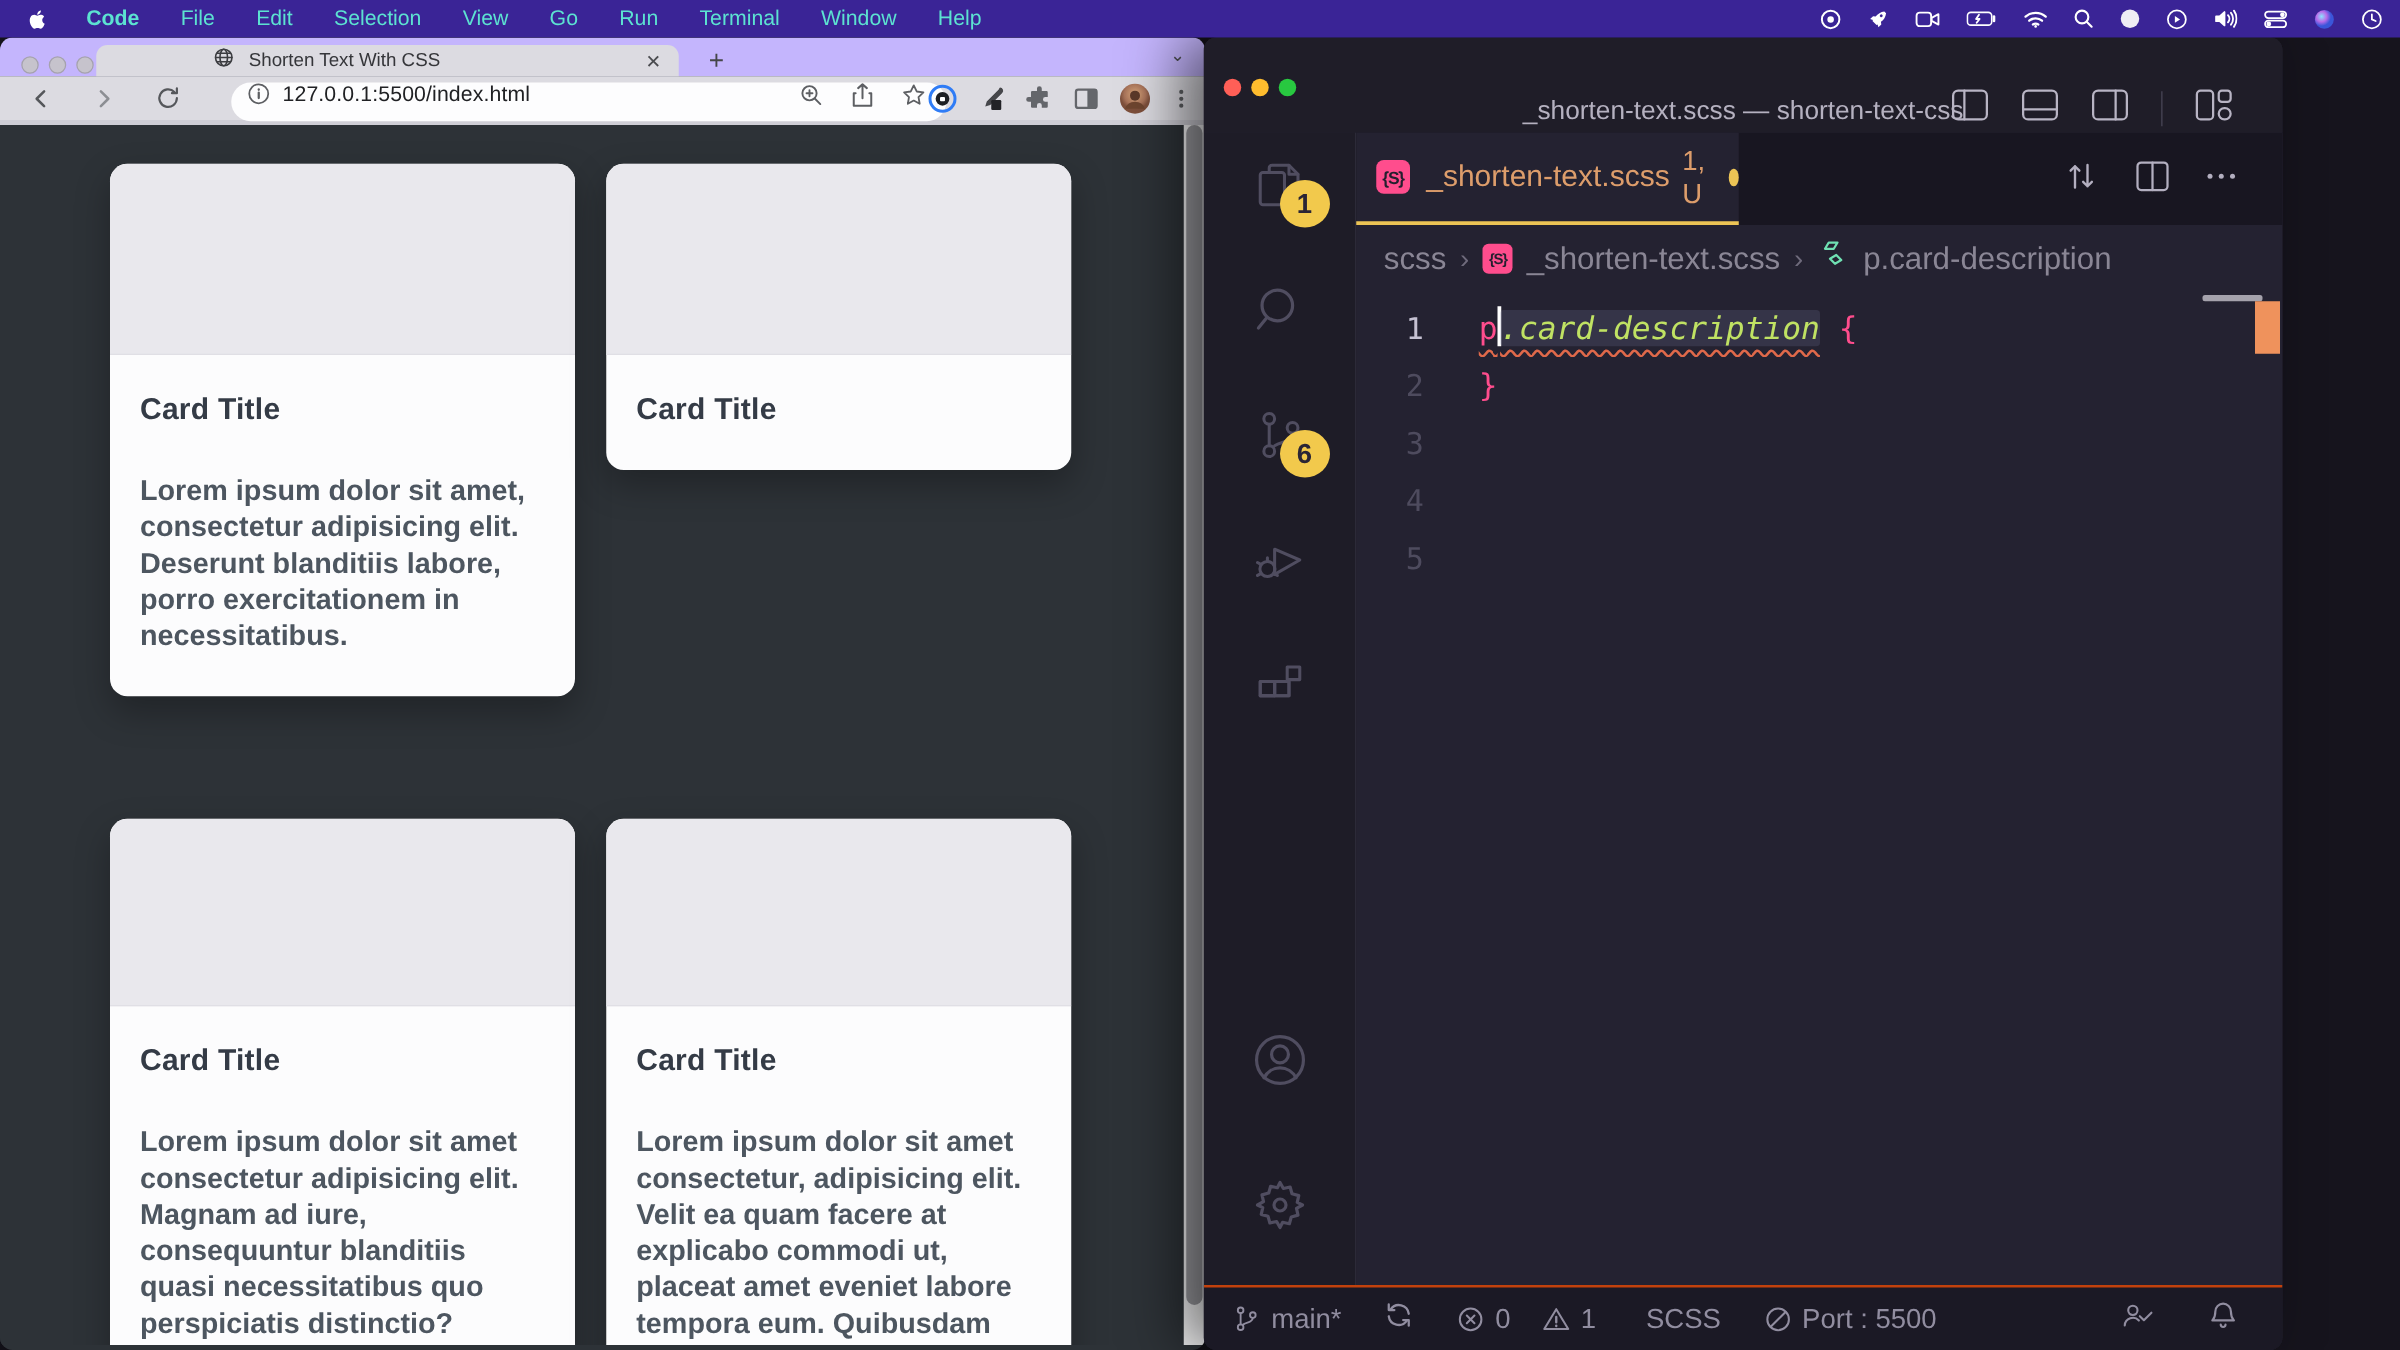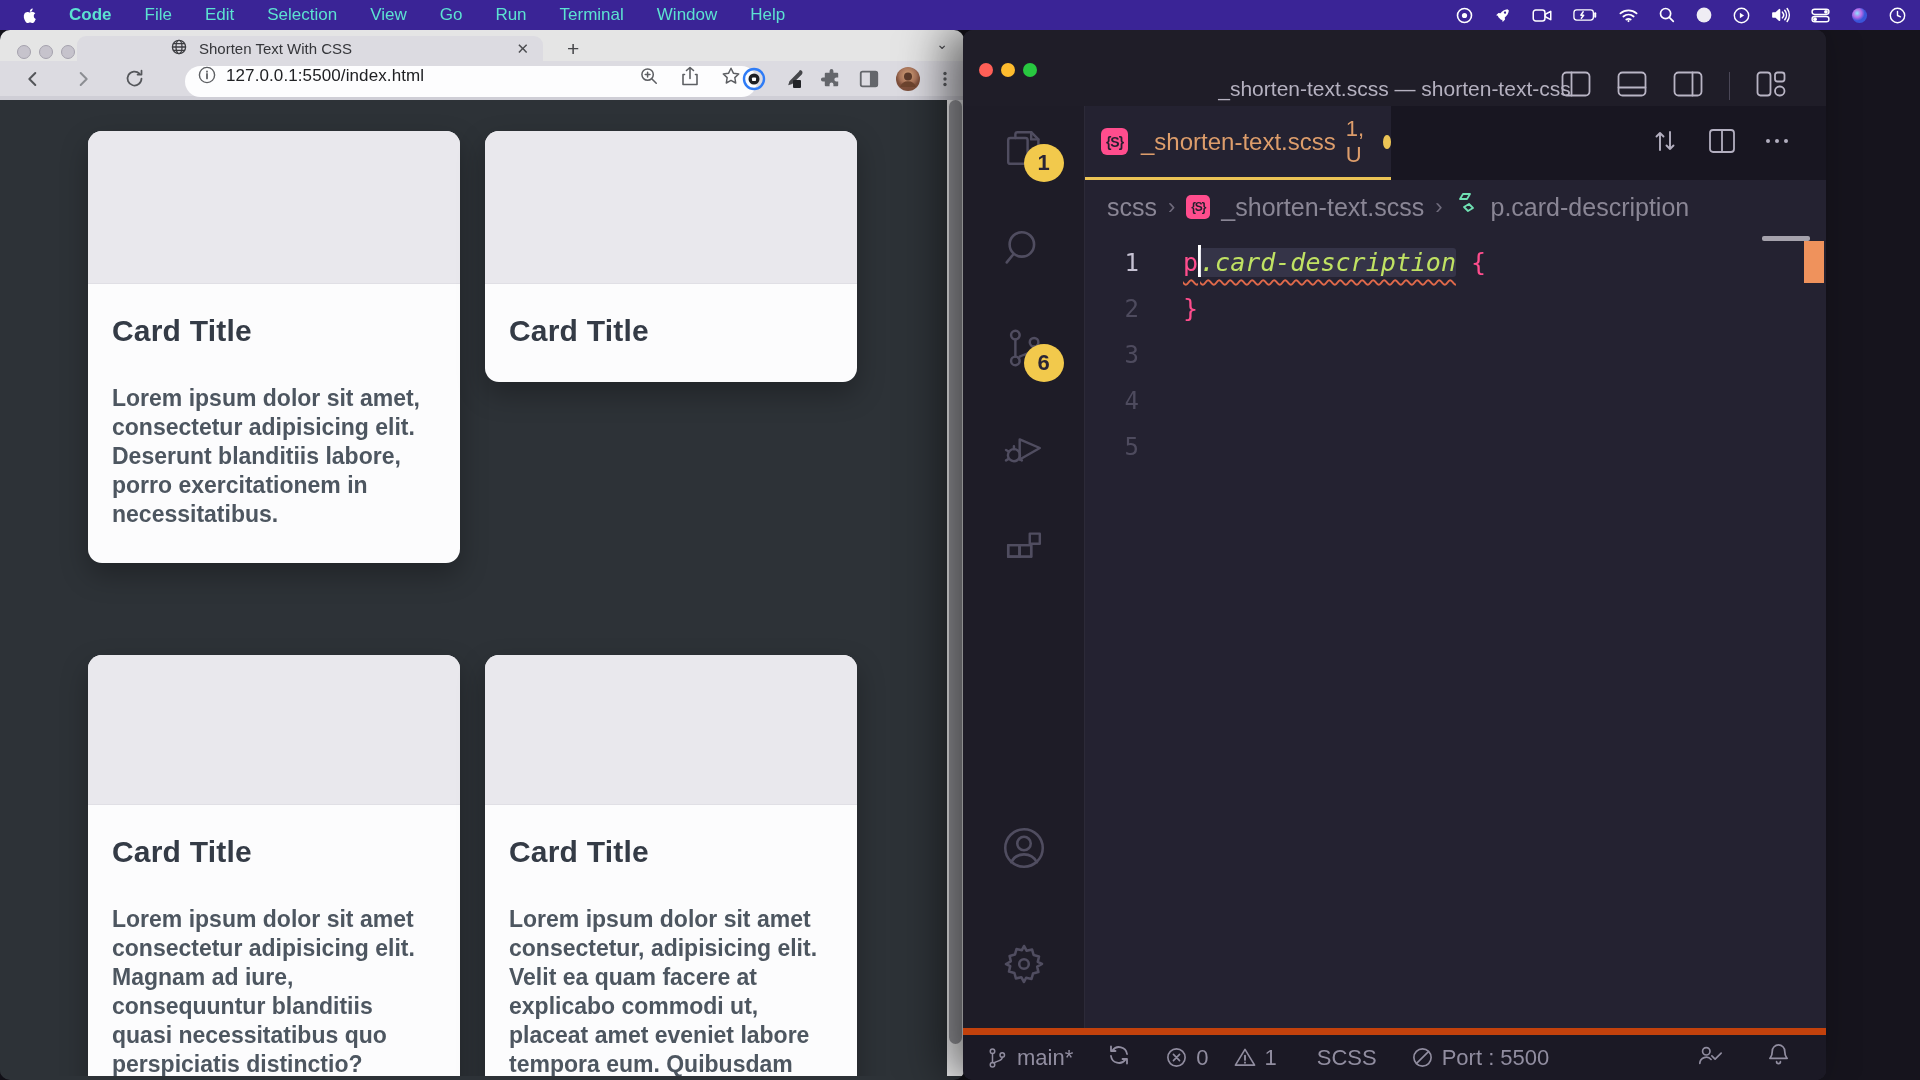--- a/index.html
+++ b/index.html
@@ -16,21 +16,21 @@
   .menu-item.app { font-weight:bold; }
   .mb-status { margin-left:auto; display:flex; align-items:center; gap:21px;
                padding-right:14px; }
   .mb-status svg { display:block; }
 
   
   .window { position:absolute; top:30px; height:1050px; border-radius:10px; overflow:hidden; }
 
   
   .chrome { left:0; width:964px; background:#2d3237; box-shadow:0 10px 40px rgba(0,0,0,.5); }
-  .c-frame { position:relative; height:31px; background:#e5e5e5;padding-left:40px; }
+  .c-frame { position:relative; height:31px; background:#c4b5fd;padding-left:40px; }
   .t-dot { position:absolute; top:15px; width:14px; height:14px; border-radius:50%;
            background:#c6c3cc; border:1px solid #a5a2ad; }
   .c-tab { position:absolute; left:77px; top:6px; width:466px; height:25px;
            background:#dcdbe1; border-radius:9px 9px 0 0; display:flex; align-items:center; }
   .c-tab .fav { margin-left:94px; }
   .c-tab-title { margin-left:12px; font-size:15px; color:#35363a; }
   .c-tab-close { margin-left:auto; margin-right:14px; color:#4b4c50; font-size:15px; }
   .c-newtab { position:absolute; left:567px; top:8px; color:#454649; font-size:21px; line-height:21px; }
   .c-chevron { position:absolute; right:16px; top:6px; color:#4b4c50; font-size:14px; }
   .c-toolbar { position:relative; height:39px; background:#dcdbe1; border-bottom:4px solid #cfced6; }
@@ -45,21 +45,21 @@
   .c-scrollbar { position:absolute; right:0; top:0; width:17px; height:100%; background:#f7f7f8; }
   .c-thumb { position:absolute; left:2px; top:0; width:13px; height:944px; border-radius:7px;
              background:#9d9da2; }
 
   
   .card { position:absolute; width:372px; background:#fcfcfd; border-radius:14px;
           box-shadow:0 12px 28px rgba(0,0,0,.28); overflow:hidden; }
   .card-img { height:153px; background:#e9e8ed; border-bottom:1px solid #e0dfe5; }
   .card-img.short { height:150px; }
   .card-body { padding:30px 24px 34px 24px; }
-  .card-title { font-size:30px; font-weight:bold; color:#343b46; letter-spacing:.2px; }
+  .card-title { font-size:24px; font-weight:bold; color:#343b46; letter-spacing:.2px; }
   .card-text { margin-top:36px; font-size:23px; line-height:29px; font-weight:600; color:#4d5660; }
 
   
   .vscode { left:963px; width:863px; background:#242231; box-shadow:-18px 0 46px rgba(0,0,0,.55);
             display:flex; flex-direction:column; }
   .vs-titlebar { position:relative; height:76px; background:#1f1d28; flex:none; }
   .vs-dot { position:absolute; top:33px; width:14px; height:14px; border-radius:50%; }
   .vs-title { position:absolute; left:0; right:0; top:47px; text-align:center; font-size:21px;
               color:#b5b1c0; }
   .vs-layout-icons { position:absolute; right:40px; top:41px; display:flex; align-items:center;
@@ -110,21 +110,21 @@
   .squig { text-decoration:underline; text-decoration-style:wavy; text-decoration-color:#e0694a;
            text-decoration-thickness:2px; text-underline-offset:8px; }
   .tok-sel { color:#c0e263; font-style:italic; background:rgba(125,125,165,.20);
              border-radius:3px; }
   .caret { display:inline-block; width:3px; height:32px; background:#ffffff;
            vertical-align:-6px; margin-right:-1px; }
   .scroll-shadow { position:absolute; top:2px; right:16px; width:48px; height:5px;
                    background:#a5a2ac; border-radius:2px; }
   .ruler-mark { position:absolute; top:7px; right:2px; width:20px; height:42px; background:#ef925c; }
 
-  .statusbar { height:52px; background:#1b1925; border-top:7px solid #c2410c; flex:none;
+  .statusbar { height:52px; background:#1b1925; border-top:2px solid #c2410c; flex:none;
                display:flex; align-items:center; color:#918da0; font-size:22px;
                padding:0 36px 0 22px; }
   .sb-item { display:flex; align-items:center; gap:8px; }
   .sb-gap { width:34px; flex:none; }
   .sb-right { margin-left:auto; display:flex; align-items:center; gap:44px; }
 
   svg { stroke-linecap:round; stroke-linejoin:round; }
 </style>
 </head>
 <body>

